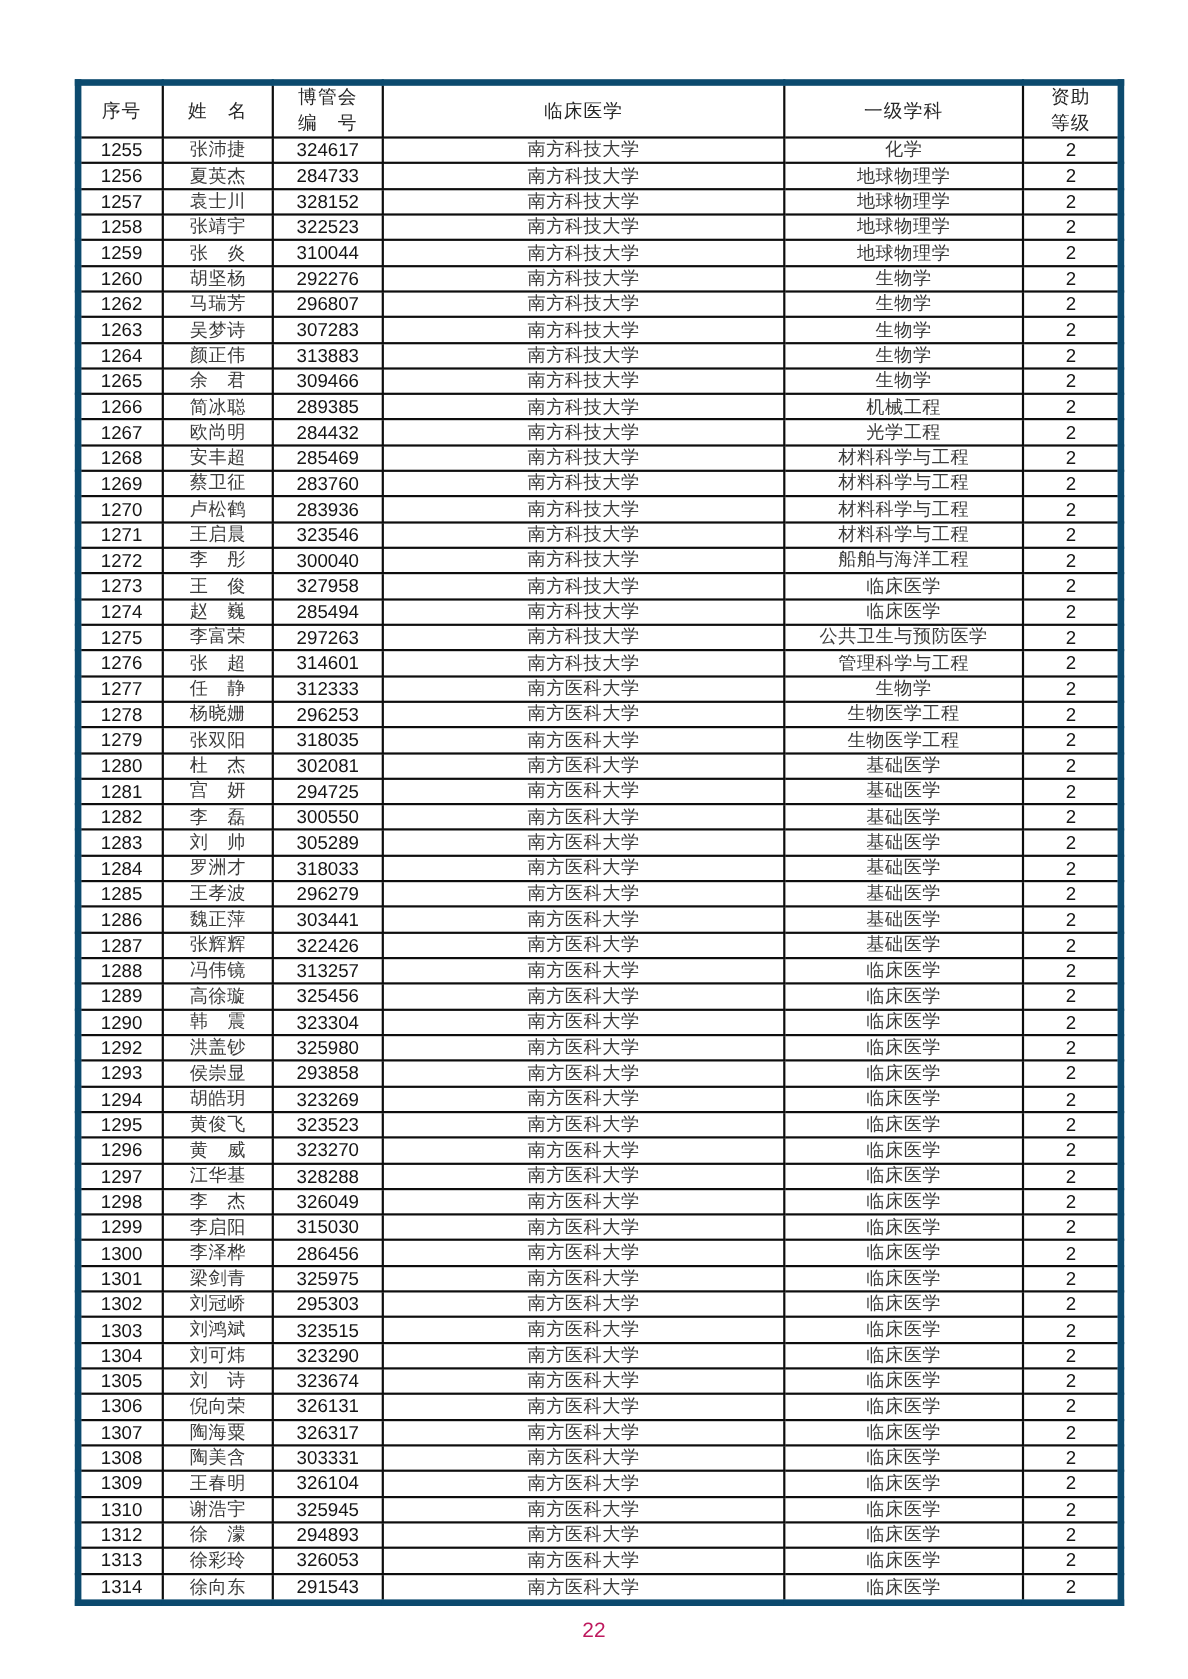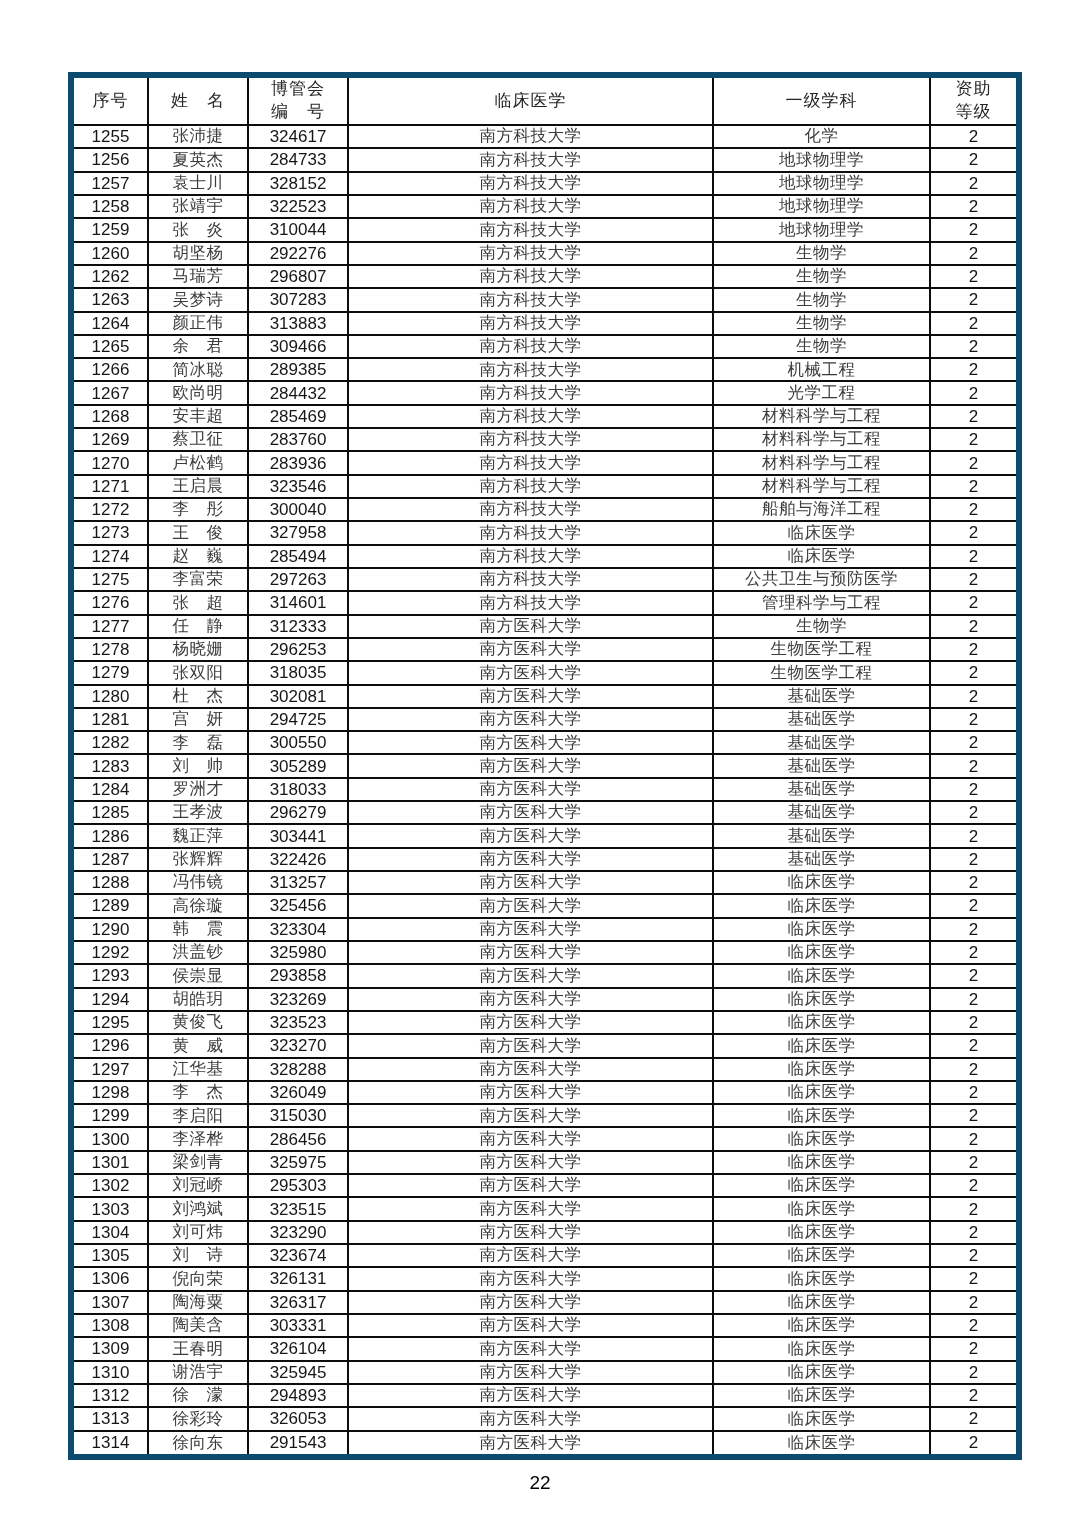--- a/index.html
+++ b/index.html
@@ -59,21 +59,21 @@
     line-height: 1;
   }
   .page-number {
     position: absolute;
     left: 0;
     top: 1472px;
     width: 1080px;
     text-align: center;
     font-family: "Liberation Sans", "DejaVu Sans", sans-serif;
     font-size: 19px;
-    color: #000000;
+    color: #be185d;
   }
 </style>
 </head>
 <body>
 
 <div class="page">
   <table class="roster">
     <colgroup>
       <col style="width:77px">
       <col style="width:100px">

